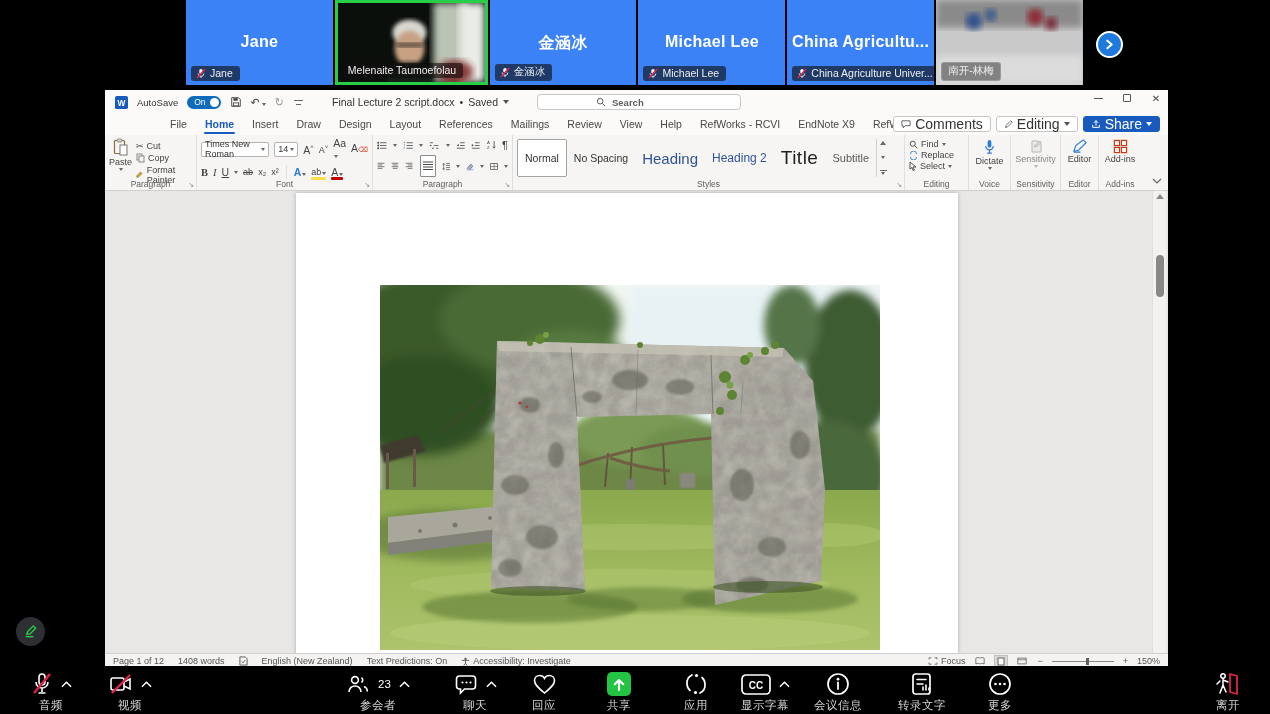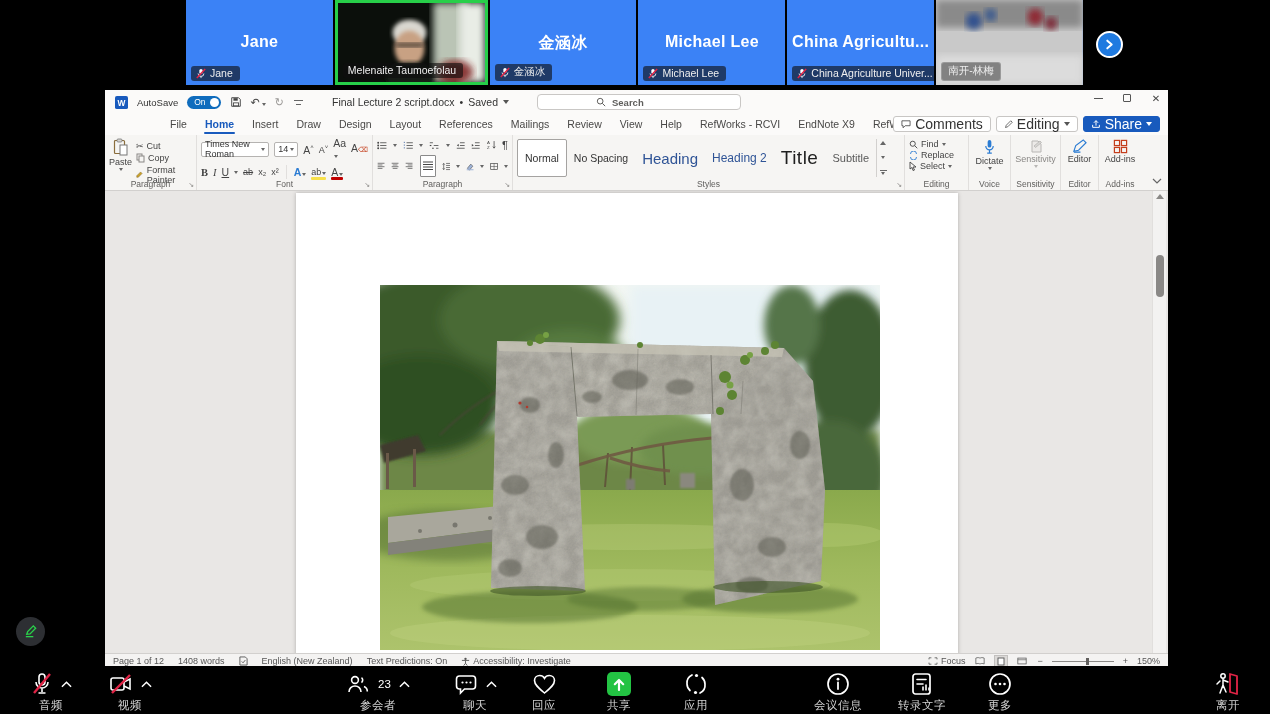--- a/index.html
+++ b/index.html
@@ -827,20 +827,32 @@
         <svg width="24" height="24" viewBox="0 0 24 24">
             <path d="M8 3a9 9 0 0 0-5 9 9 9 0 0 0 3 6.5" fill="none" stroke="#fff" stroke-width="1.7" stroke-linecap="round"></path>
             <path d="M16 21a9 9 0 0 0 5-9 9 9 0 0 0-3-6.5" fill="none" stroke="#fff" stroke-width="1.7" stroke-linecap="round"></path>
             <circle cx="12.5" cy="3.5" r="1.6" fill="#fff"></circle>
             <circle cx="11.5" cy="20.5" r="1.6" fill="#fff"></circle>
           </svg>
       </div>
       <span class="tlabel">应用</span>
     </div>
 
+    <div class="titem" style="left:720px;">
+      <div class="ticonrow">
+        <svg width="30" height="21" viewBox="0 0 30 21">
+            <rect x="1" y="1" width="28" height="19" rx="4" fill="none" stroke="#fff" stroke-width="1.7"></rect>
+            <text x="15" y="15" text-anchor="middle" font-size="10" font-weight="bold" fill="#fff">CC</text>
+          </svg>
+        <svg width="11" height="7" viewBox="0 0 12 7">
+            <polyline points="1,6 6,1 11,6" fill="none" stroke="#fff" stroke-width="1.6"></polyline>
+          </svg>
+      </div>
+      <span class="tlabel">显示字幕</span>
+    </div>
 
     <div class="titem" style="left:793px;">
       <div class="ticonrow">
         <svg width="24" height="24" viewBox="0 0 24 24">
             <circle cx="12" cy="12" r="10" fill="none" stroke="#fff" stroke-width="1.7"></circle>
             <circle cx="12" cy="7.2" r="1.4" fill="#fff"></circle>
             <path d="M12 10.5V17" stroke="#fff" stroke-width="1.8" stroke-linecap="round"></path>
           </svg>
       </div>
       <span class="tlabel">会议信息</span>

